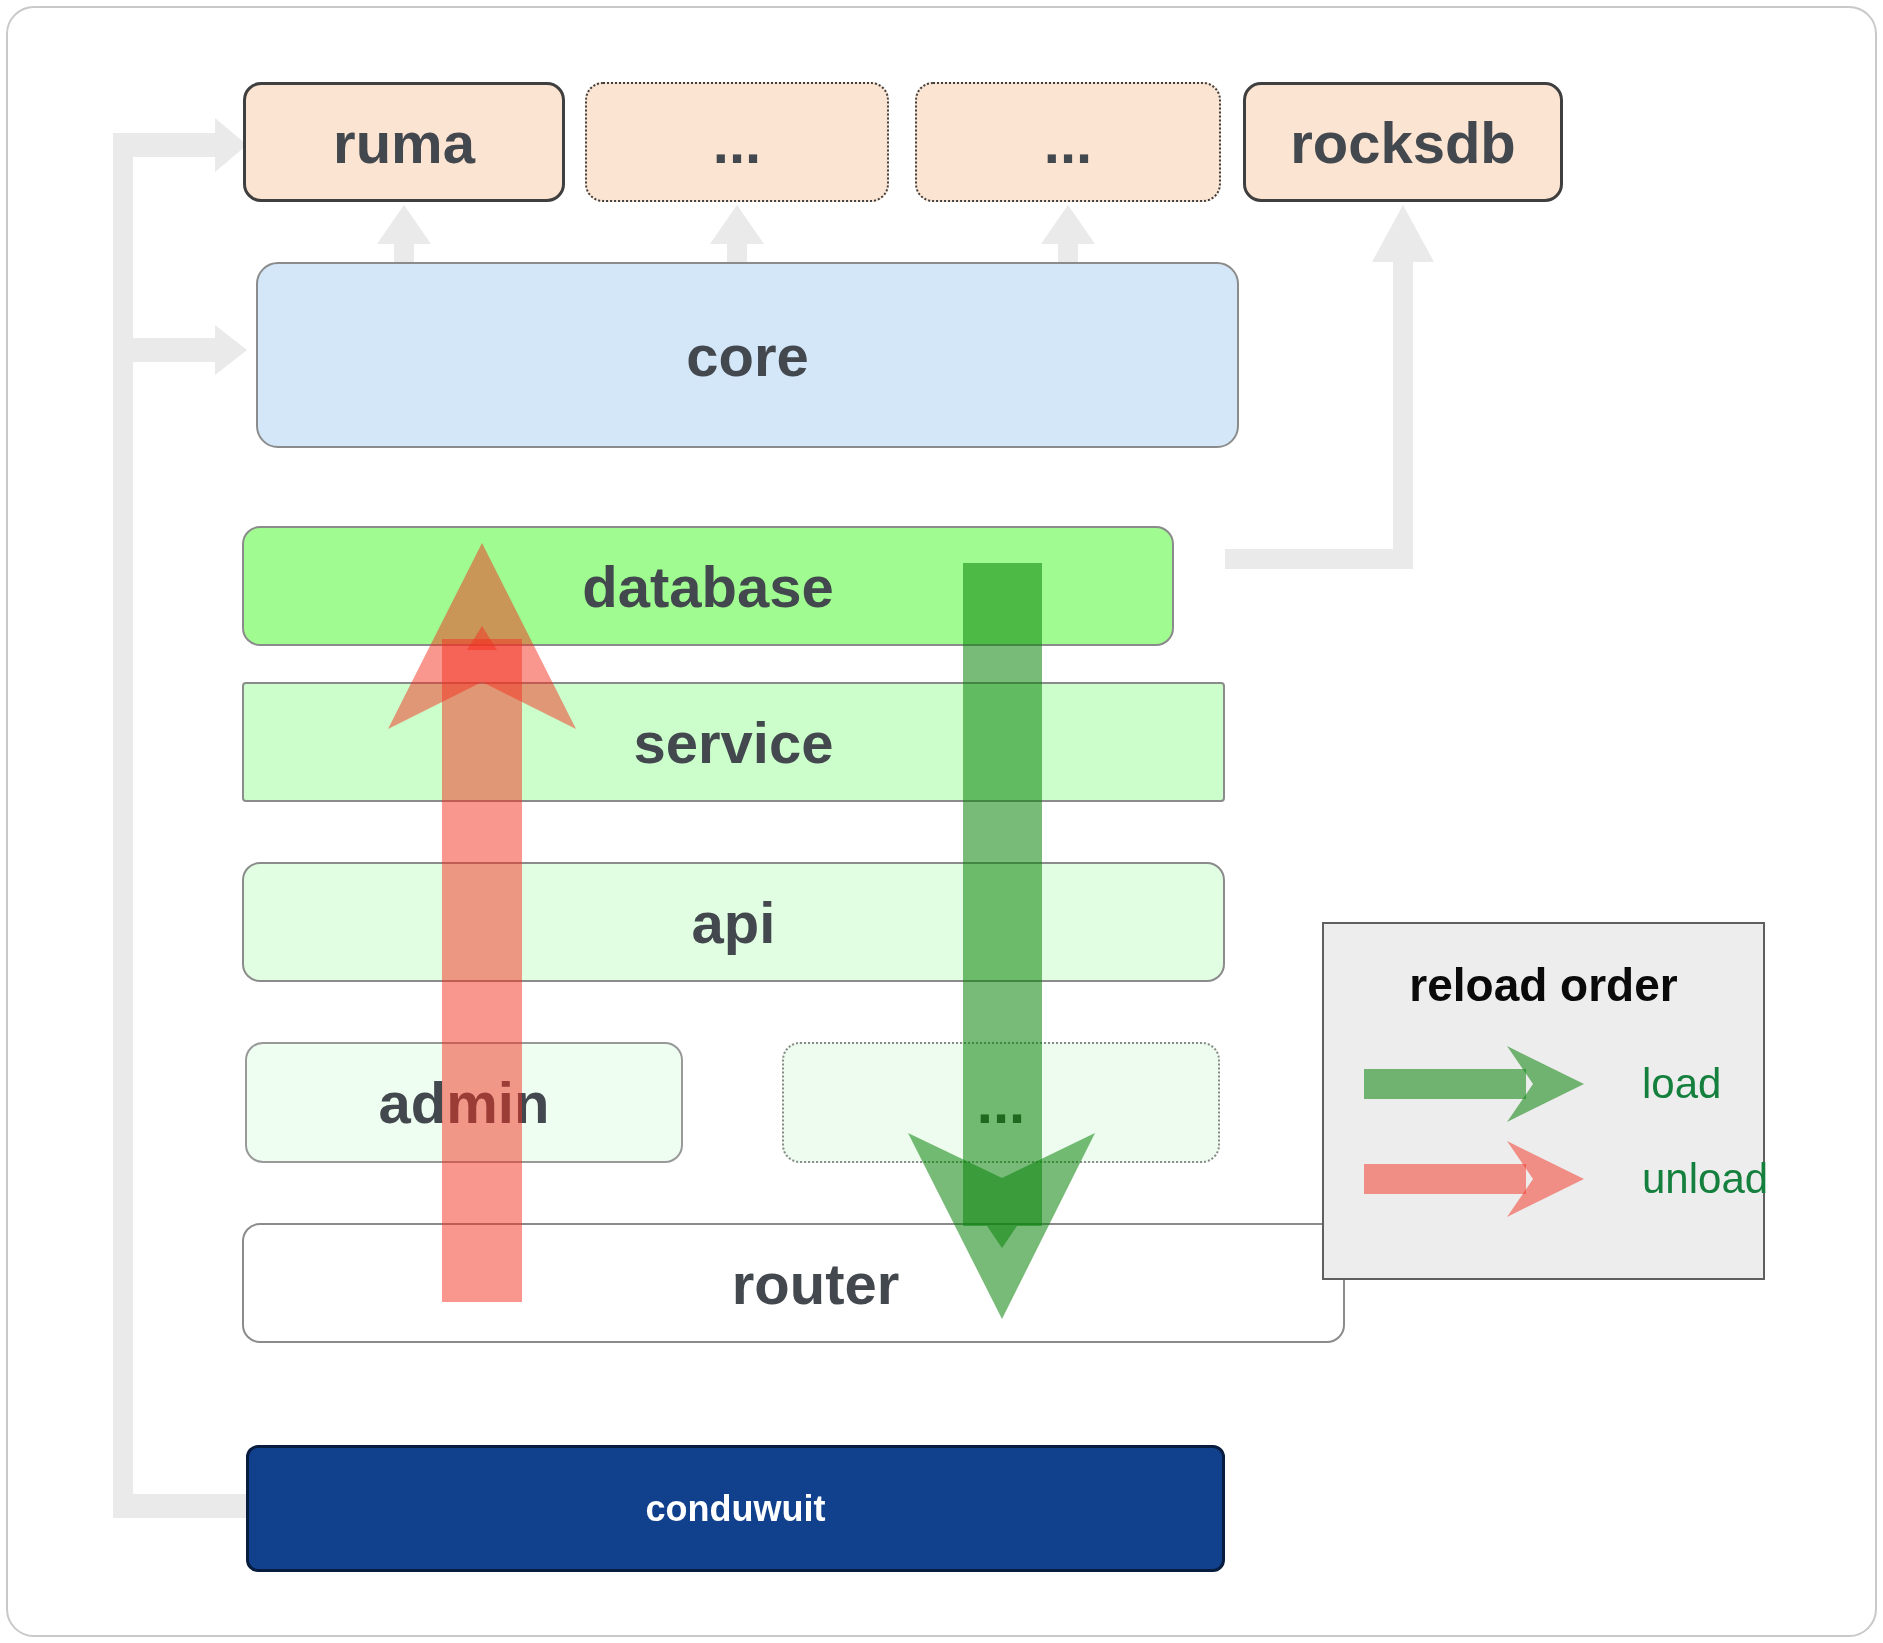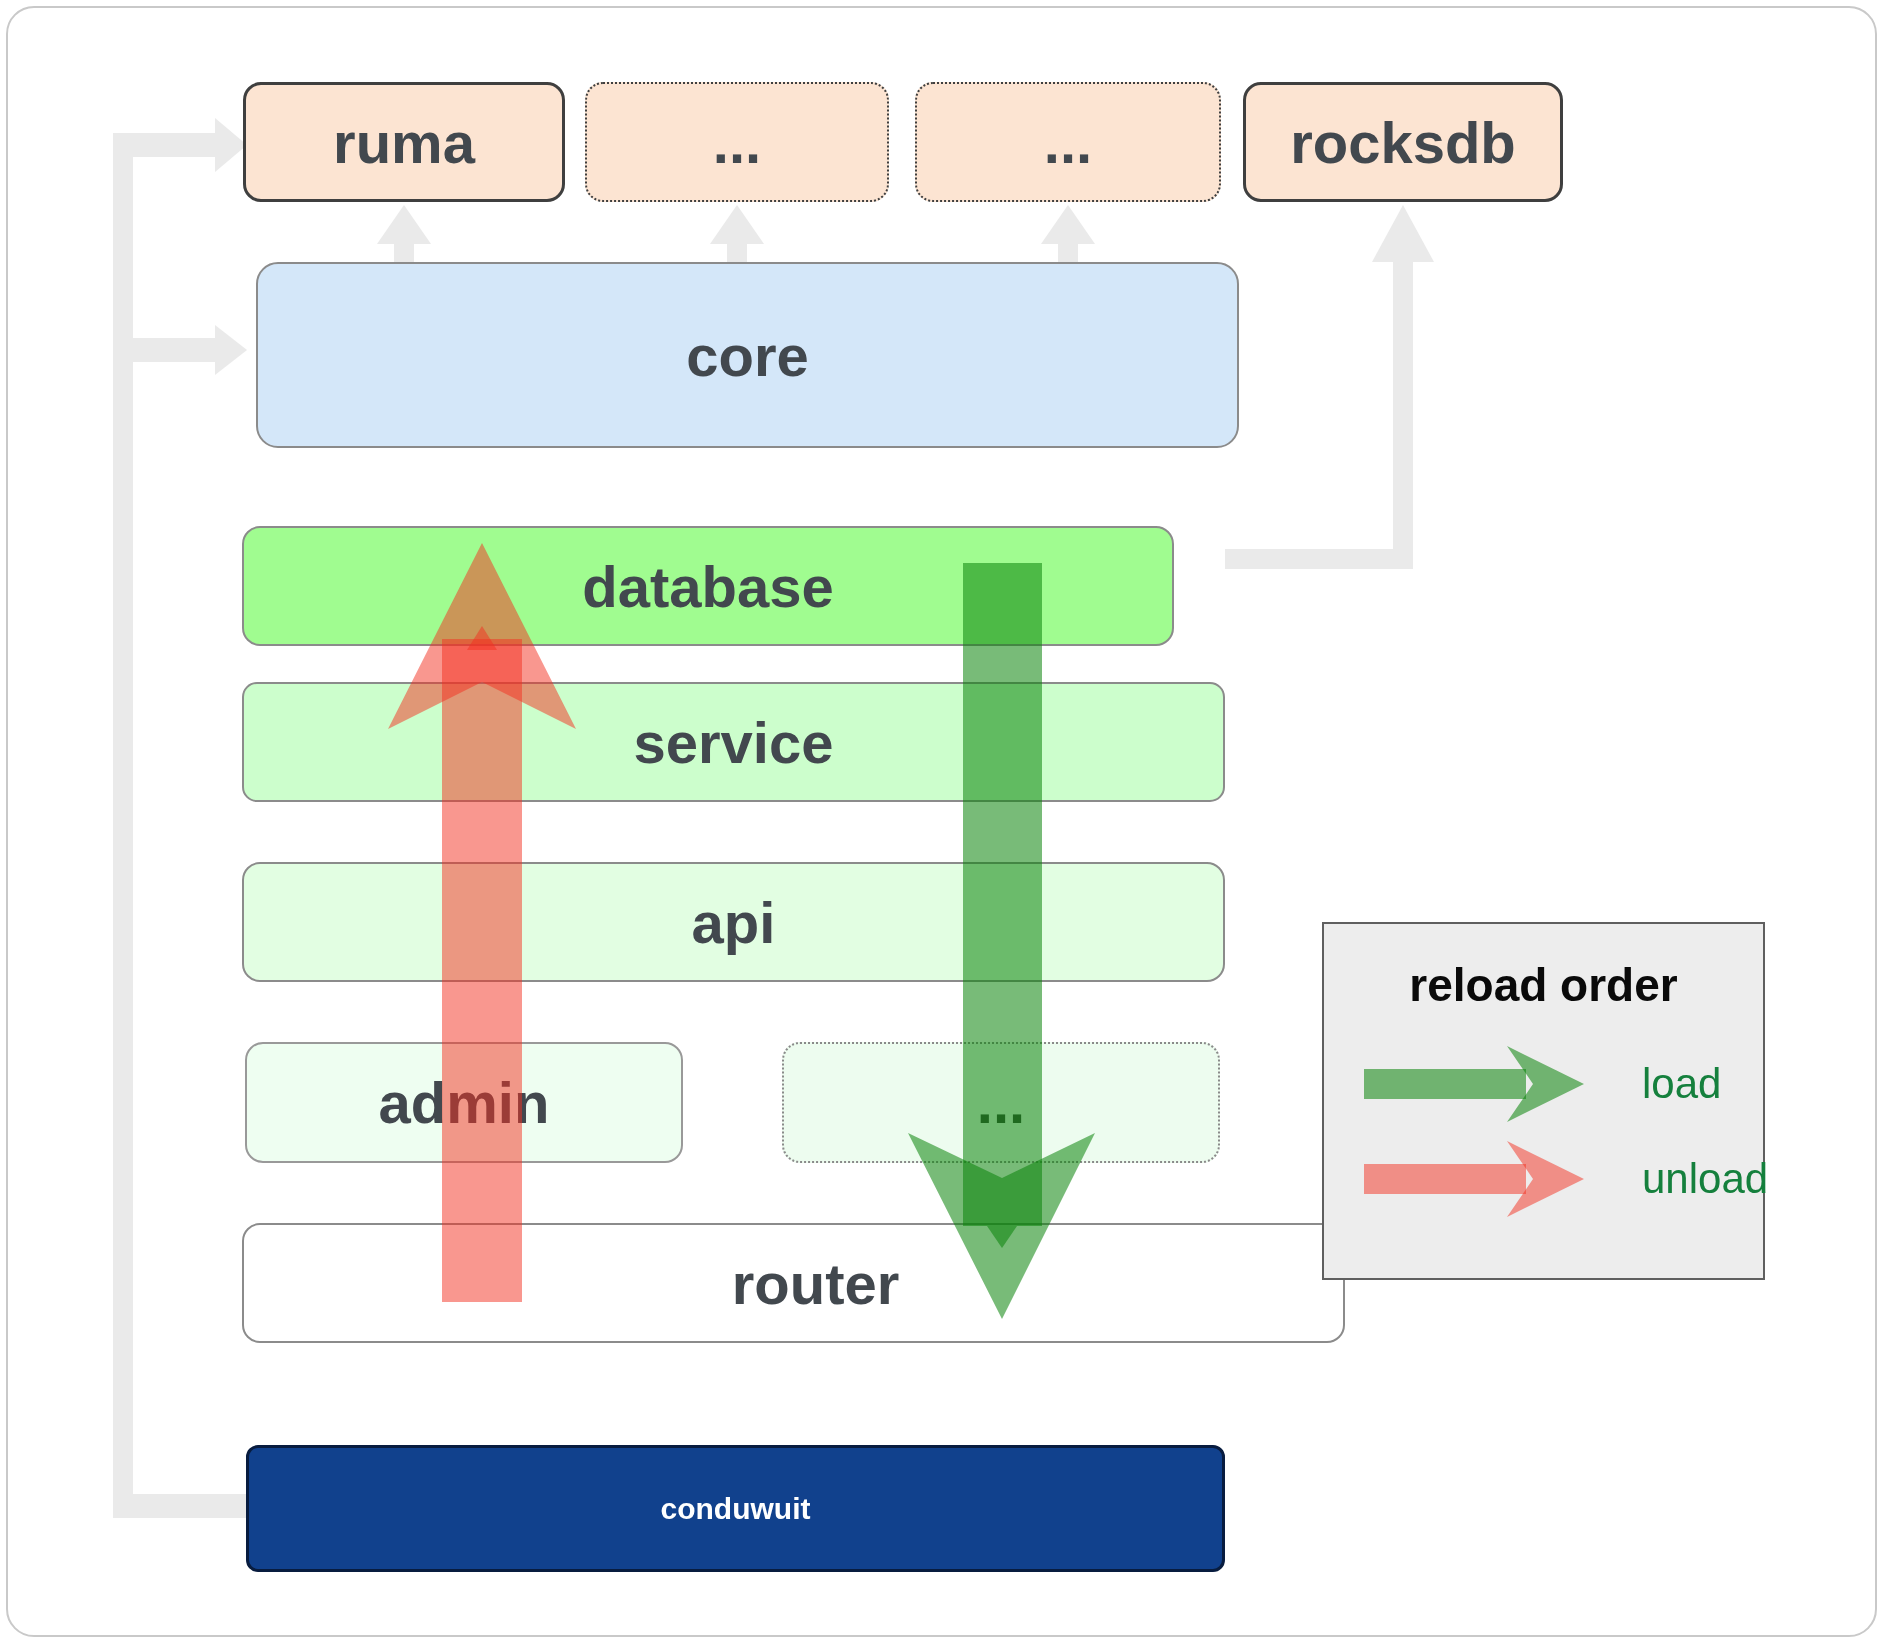--- a/index.html
+++ b/index.html
@@ -28,27 +28,27 @@
     font-size: 58px;
     font-weight: 600;
     color: #42484e;
     z-index: 2;
   }
   .box .lbl { white-space: nowrap; }
   .peach  { background: #fce4d2; border: 3px solid #3f3f3f; border-radius: 18px; }
   .peach.dotted { border: 2.5px dotted #3f3f3f; }
   .core      { background: #d4e7f9; border: 2px solid #8b8b8b; border-radius: 22px; }
   .database  { background: #a0fc90; border: 2px solid #8b8b8b; border-radius: 18px; }
-  .service   { background: #ccfecc; border: 2px solid #8b8b8b; border-radius: 15px; }
+  .service   { background: #ccfecc; border: 2px solid #8b8b8b; border-radius: 4px; }
   .api       { background: #e2fee2; border: 2px solid #8b8b8b; border-radius: 18px; }
   .admin     { background: #eefef1; border: 2px solid #999999; border-radius: 18px; }
   .adminmore { background: #edfcef; border: 2.5px dotted #8a8a8a; border-radius: 18px; color: #3a4a3a; }
   .router    { background: #ffffff; border: 2px solid #8b8b8b; border-radius: 18px; }
   .conduwuit { background: #11418d; border: 3px solid #081c3f; border-radius: 12px;
-               color: #ffffff; font-weight: 700; font-size: 30px; }
+               color: #ffffff; font-weight: 700; font-size: 36px; }
   .connect-layer { z-index: 1; }
   .flow-layer { z-index: 3; pointer-events: none; }
   .legend {
     position: absolute;
     left: 1322px; top: 922px;
     width: 443px; height: 358px;
     background: #ededed;
     border: 2.5px solid #5f5f5f;
     z-index: 2;
   }

